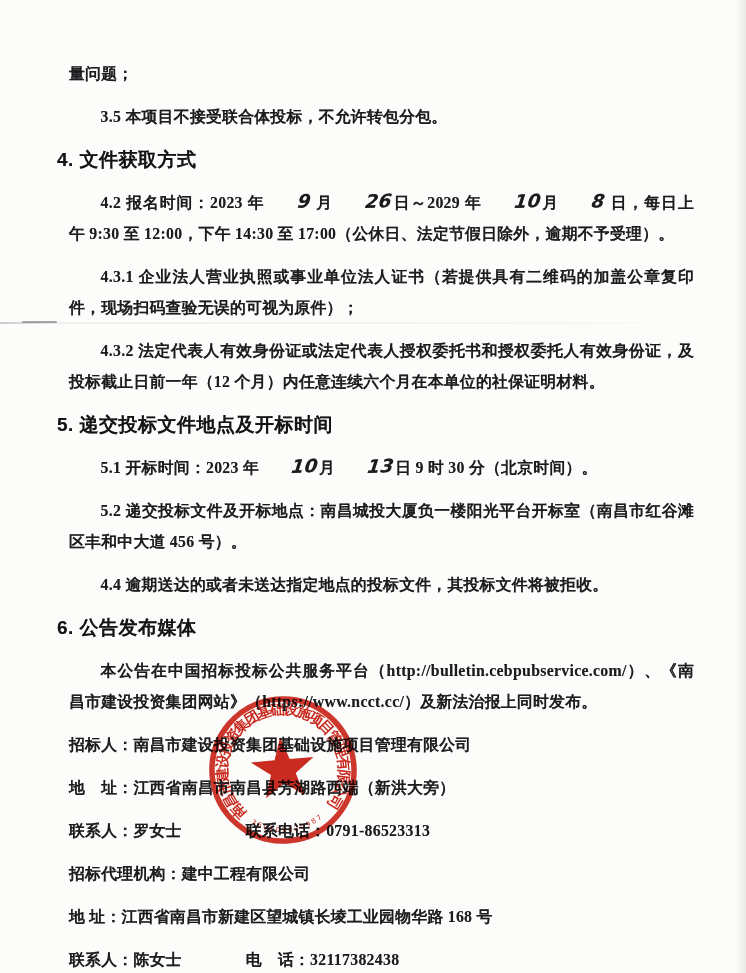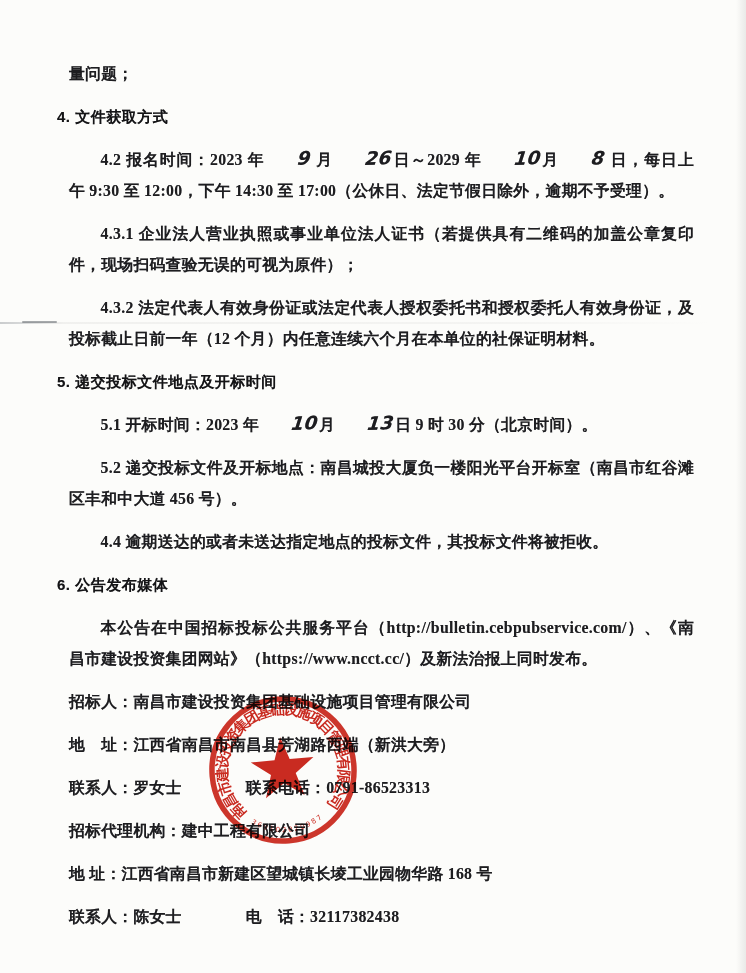--- a/index.html
+++ b/index.html
@@ -20,21 +20,21 @@
     line-height:31px;
     text-align:justify;
     letter-spacing:0.3px;
     text-shadow:0 0 0.5px rgba(20,20,25,.45);
     font-weight:bold;
   }
   p.indent{text-indent:2em;}
   .sec-heading{
     margin:9px 0 8px;
     font-family:"Liberation Sans","DejaVu Sans",sans-serif;
-    font-size:15px;
+    font-size:19px;
     font-weight:bold;
     line-height:31px;
     letter-spacing:0.5px;
     color:#141416;
     text-shadow:0 0 0.5px rgba(20,20,25,.5);
   }
   .hand{
     display:inline-block;
     font-family:"DejaVu Sans",sans-serif;
     font-style:italic;
@@ -78,20 +78,21 @@
 <div class="page">
 
   <div class="scan-line"></div>
   <div class="scan-tick"></div>
   <div class="scan-shade"></div>
 
   <div class="body-text">
 
     <p>量问题；</p>
 
+    <p class="indent">3.5 本项目不接受联合体投标，不允许转包分包。</p>
 
     <div class="sec-heading">4. 文件获取方式</div>
 
 
     <p class="indent"><span>4.2 报名时间：2023 年</span><span class="hand">9</span><span> 月</span><span class="hand">26</span><span>日～2029 年</span><span class="hand">10</span><span>月</span><span class="hand">8</span><span> 日，每日上午 9:30 至 12:00，下午 14:30 至 17:00（公休日、法定节假日除外，逾期不予受理）。</span></p>
 
 
     <p class="indent">4.3.1 企业法人营业执照或事业单位法人证书（若提供具有二维码的加盖公章复印件，现场扫码查验无误的可视为原件）；</p>
 
     <p class="indent">4.3.2 法定代表人有效身份证或法定代表人授权委托书和授权委托人有效身份证，及投标截止日前一年（12 个月）内任意连续六个月在本单位的社保证明材料。</p>

